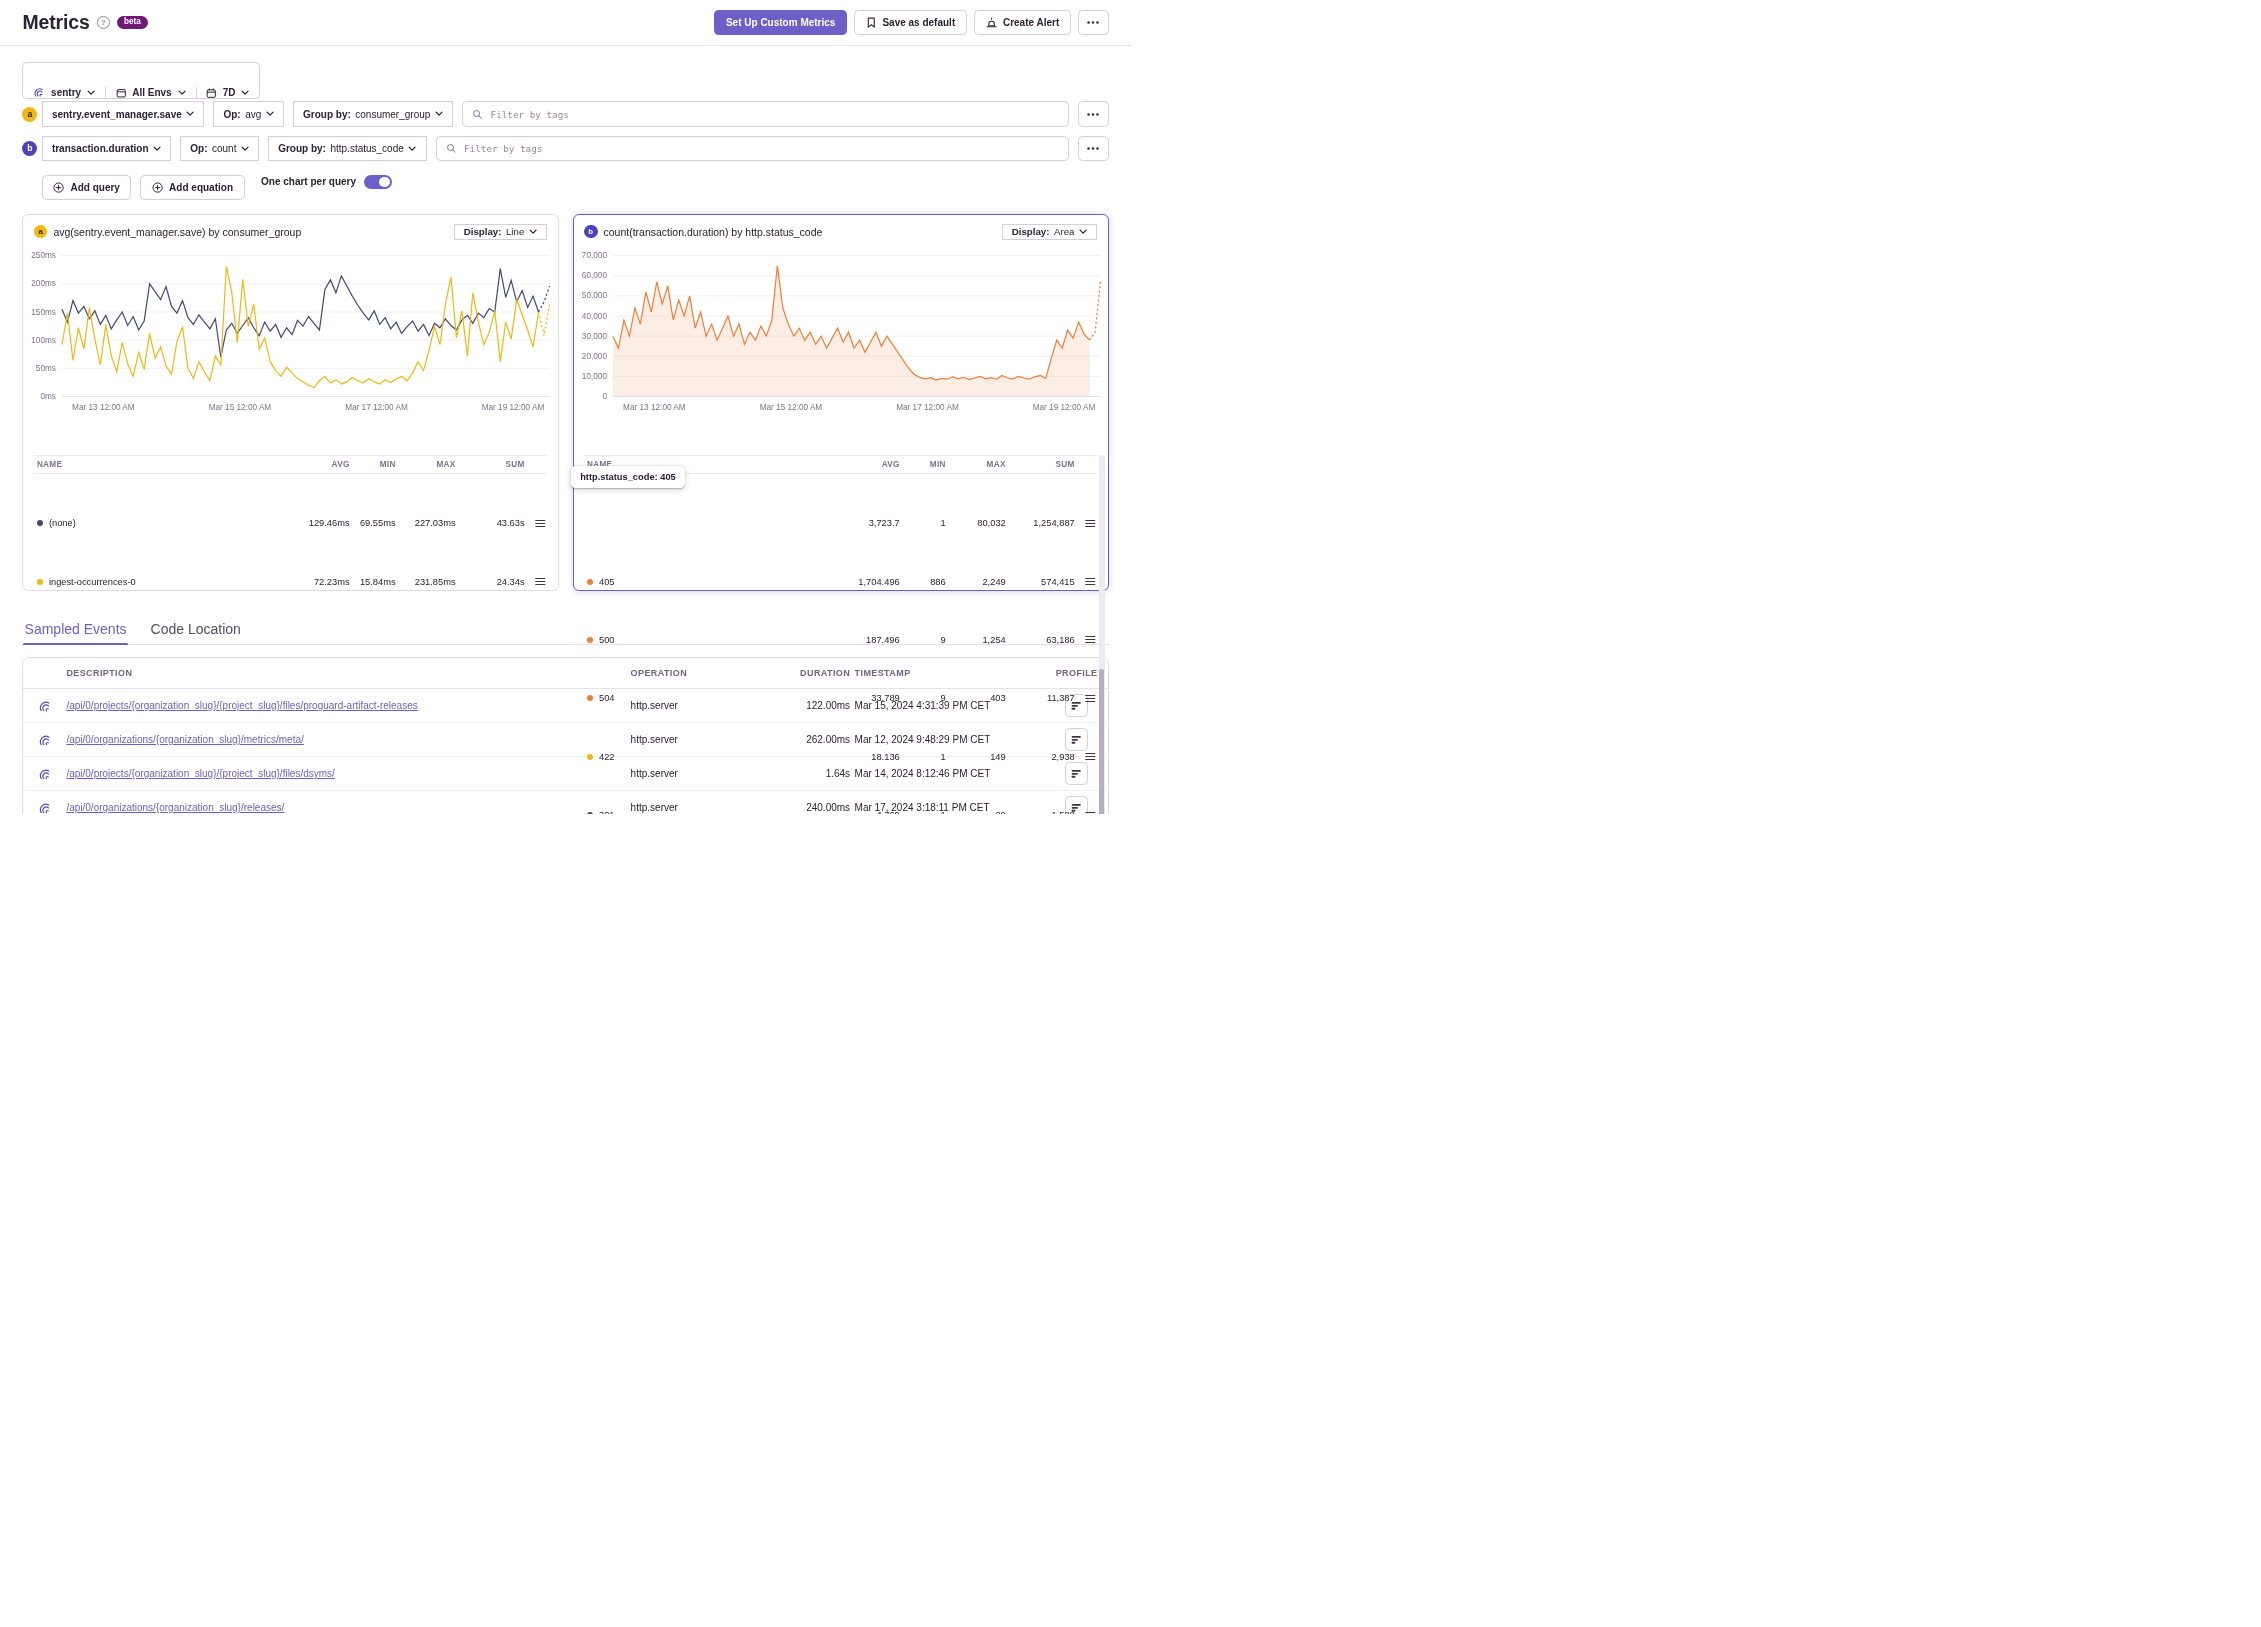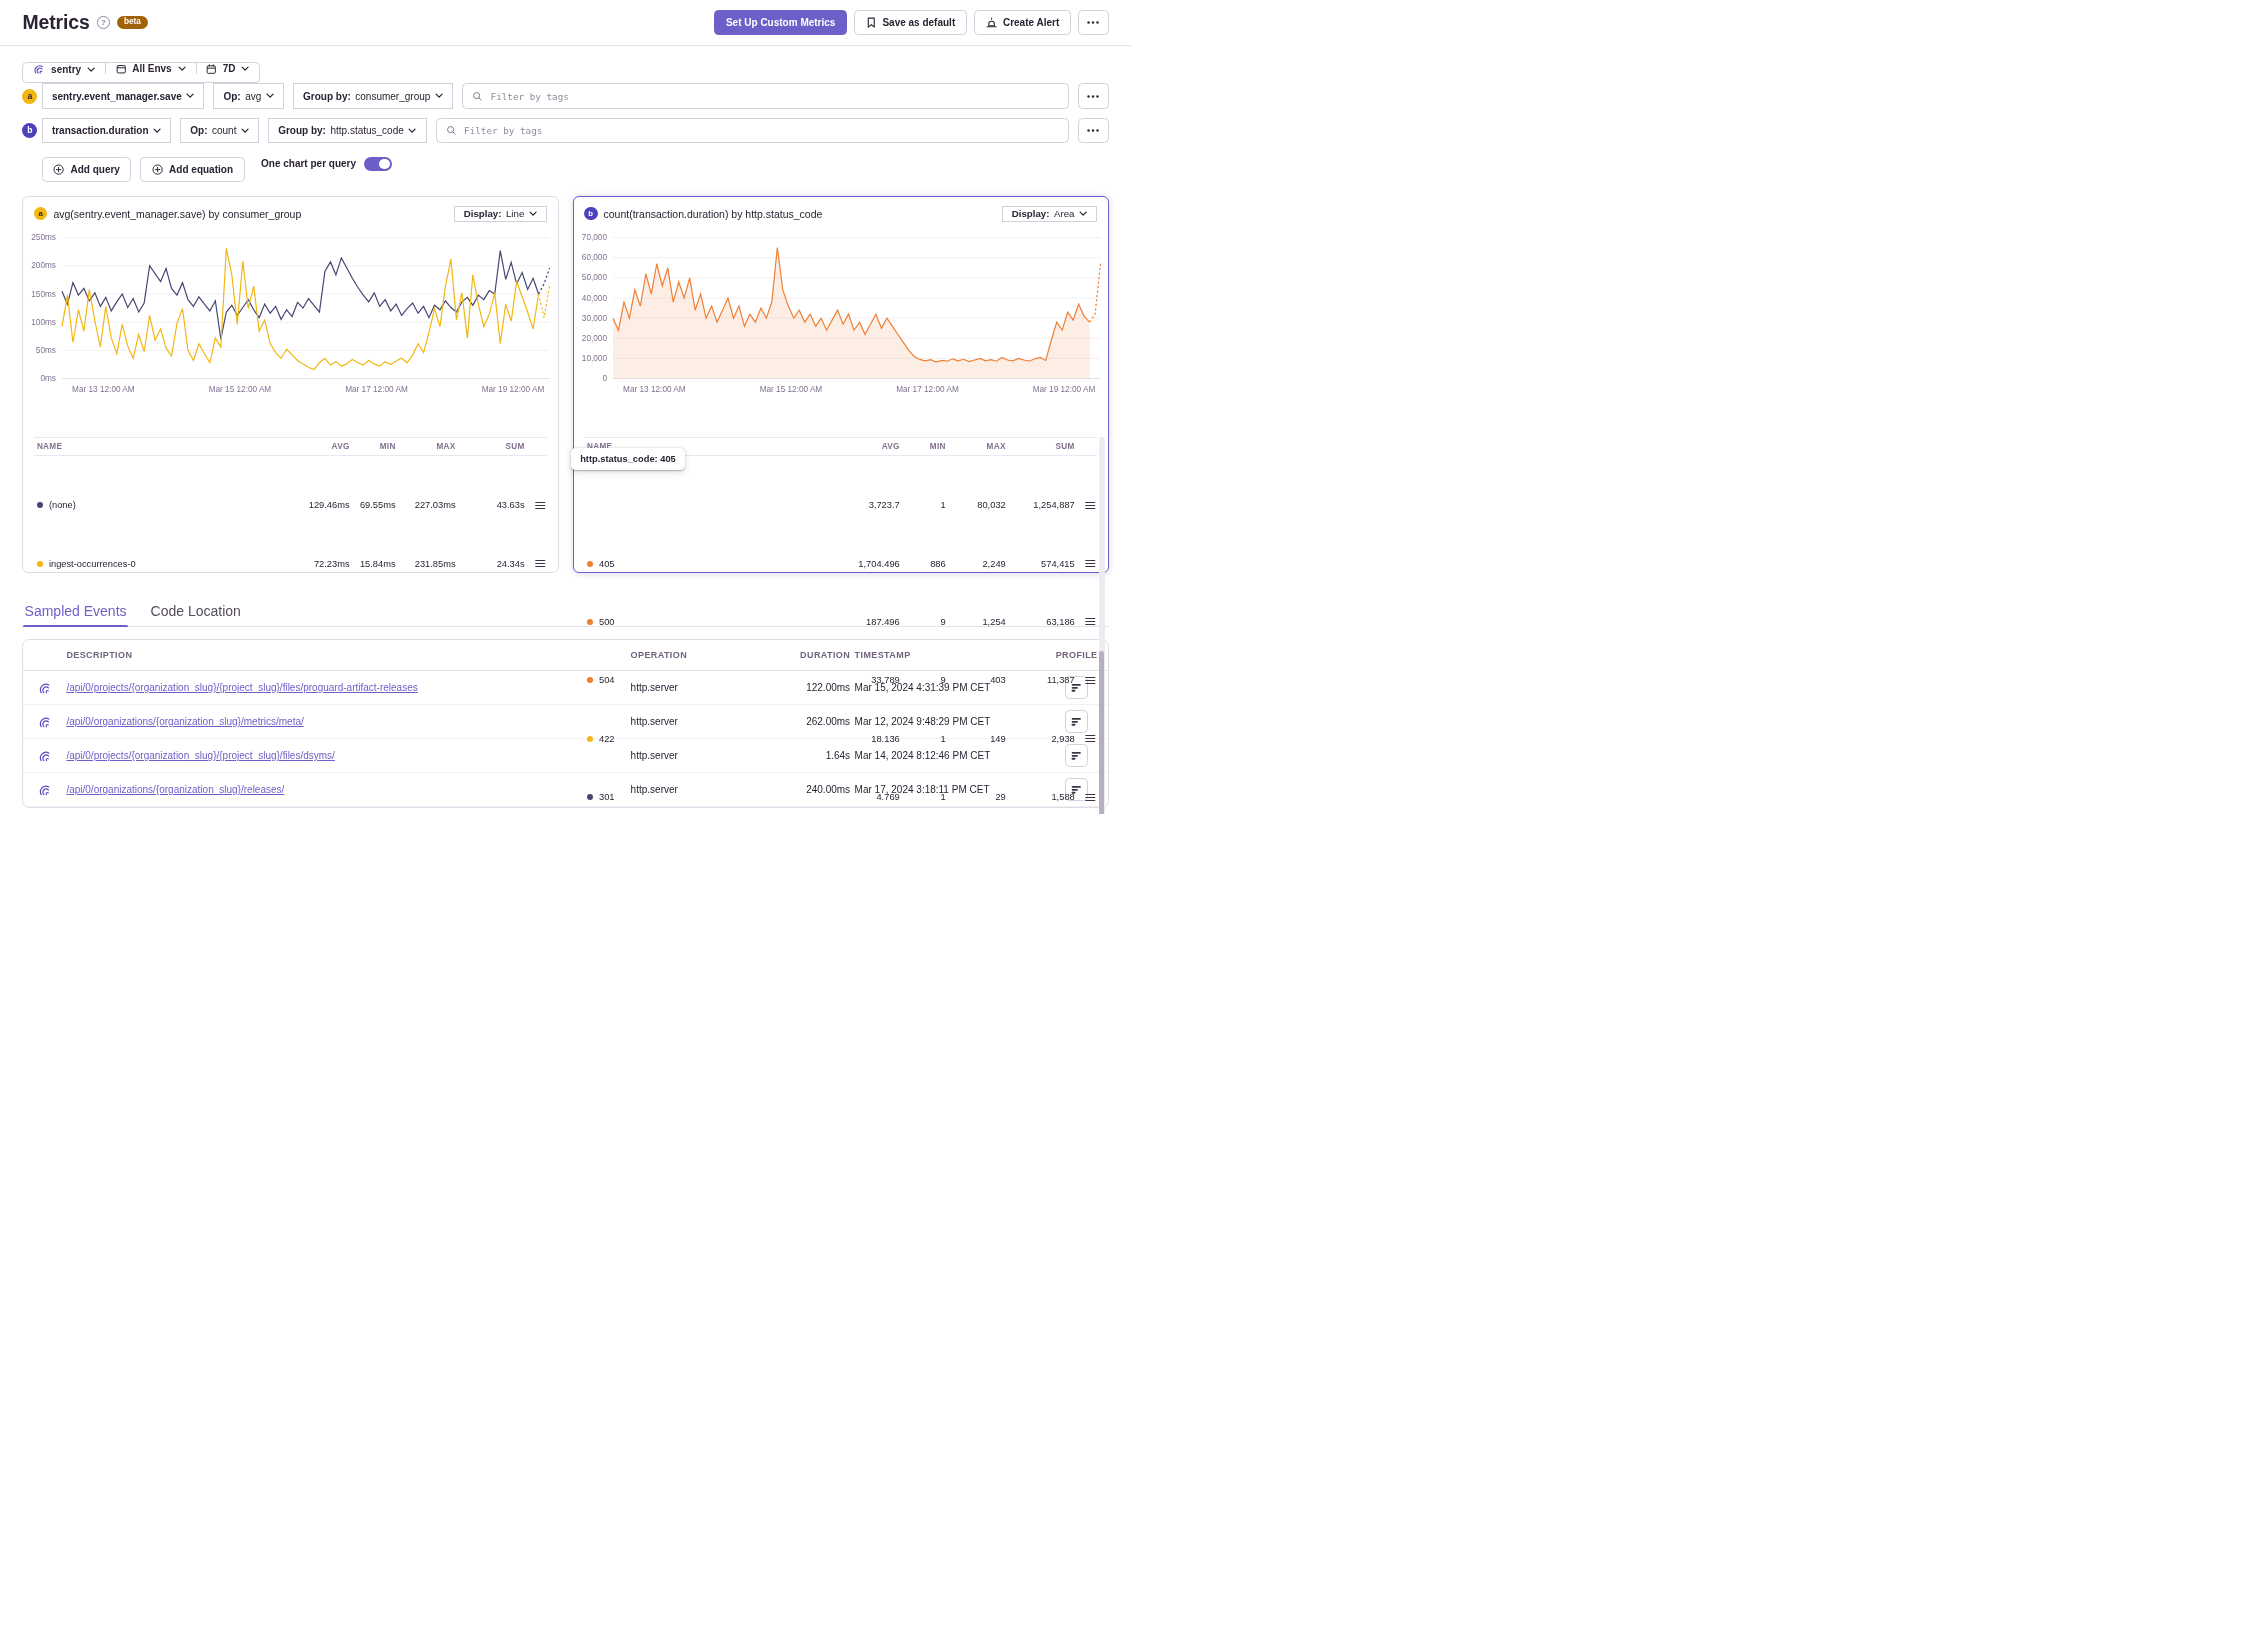--- a/index.html
+++ b/index.html
@@ -8,33 +8,33 @@
     width:1131px; height:814px; overflow:hidden; background:#fff;
     font-family:"Liberation Sans","DejaVu Sans",sans-serif; color:#2B2233;
     position:relative;
   }
   
   .app-header { display:flex; align-items:center; gap:7.5px; height:46px; padding:0 22.4px;
     border-bottom:0.7px solid #E7E1EC; }
   .app-header h1 { margin:0; font-size:19.4px; font-weight:700; letter-spacing:-0.1px; }
   .help { width:12.7px; height:12.7px; border:1.1px solid #9386A0; border-radius:50%; color:#9386A0;
     font-size:7.8px; font-weight:700; display:flex; align-items:center; justify-content:center; cursor:pointer; }
-  .beta { background:#a16207; color:#fff; font-size:8.2px; font-weight:700; padding:2.2px 6.7px;
+  .beta { background:#701a75; color:#fff; font-size:8.2px; font-weight:700; padding:2.2px 6.7px;
     border-radius:15px; line-height:1; }
   .header-actions { margin-left:auto; display:flex; gap:7.5px; }
   .btn { height:25.4px; display:inline-flex; align-items:center; gap:6px; padding:0 10.5px;
     border-radius:4.5px; border:0.7px solid #D5CEDB; background:#fff; font:inherit; font-size:10px;
     font-weight:600; color:#2B2233; cursor:pointer; white-space:nowrap; }
   .btn-primary { background:#6C5FC7; border-color:#6C5FC7; color:#fff; }
   .btn-sq { padding:0 8.2px; }
   .icn { display:flex; align-items:center; }
   
   .page { padding:16.4px 22.4px 0; }
-  .filter-bar { display:inline-flex; border:0.7px solid #D5CEDB; border-radius:4.5px; height:21px;
-    align-items:flex-start; background:#fff; }
+  .filter-bar { display:inline-flex; border:0.7px solid #D5CEDB; border-radius:4.5px; height:37px;
+    align-items:flex-end; background:#fff; }
   .fseg { display:flex; align-items:center; gap:6px; padding:0 9.7px; font-size:10px; font-weight:600; cursor:pointer; }
   .fseg + .fseg { border-left:0.7px solid #D5CEDB; }
   .query-row { display:flex; align-items:center; gap:9px; margin-bottom:9px; }
   .qbadge { width:15px; height:15px; border-radius:50%; font-size:8.6px; font-weight:700;
     display:flex; align-items:center; justify-content:center; flex:none; margin-right:-4.5px; }
   .qbadge.a { background:#F2B712; color:#2B2233; }
   .qbadge.b { background:#4E42BC; color:#fff; }
   .qbadge.sm { width:13.5px; height:13.5px; font-size:7.8px; margin-right:0; }
   .dd { height:25.4px; display:inline-flex; align-items:center; gap:4.5px; padding:0 9px;
     border:0.7px solid #D5CEDB; border-radius:0; background:#fff; font-size:10px; cursor:pointer; white-space:nowrap; }

